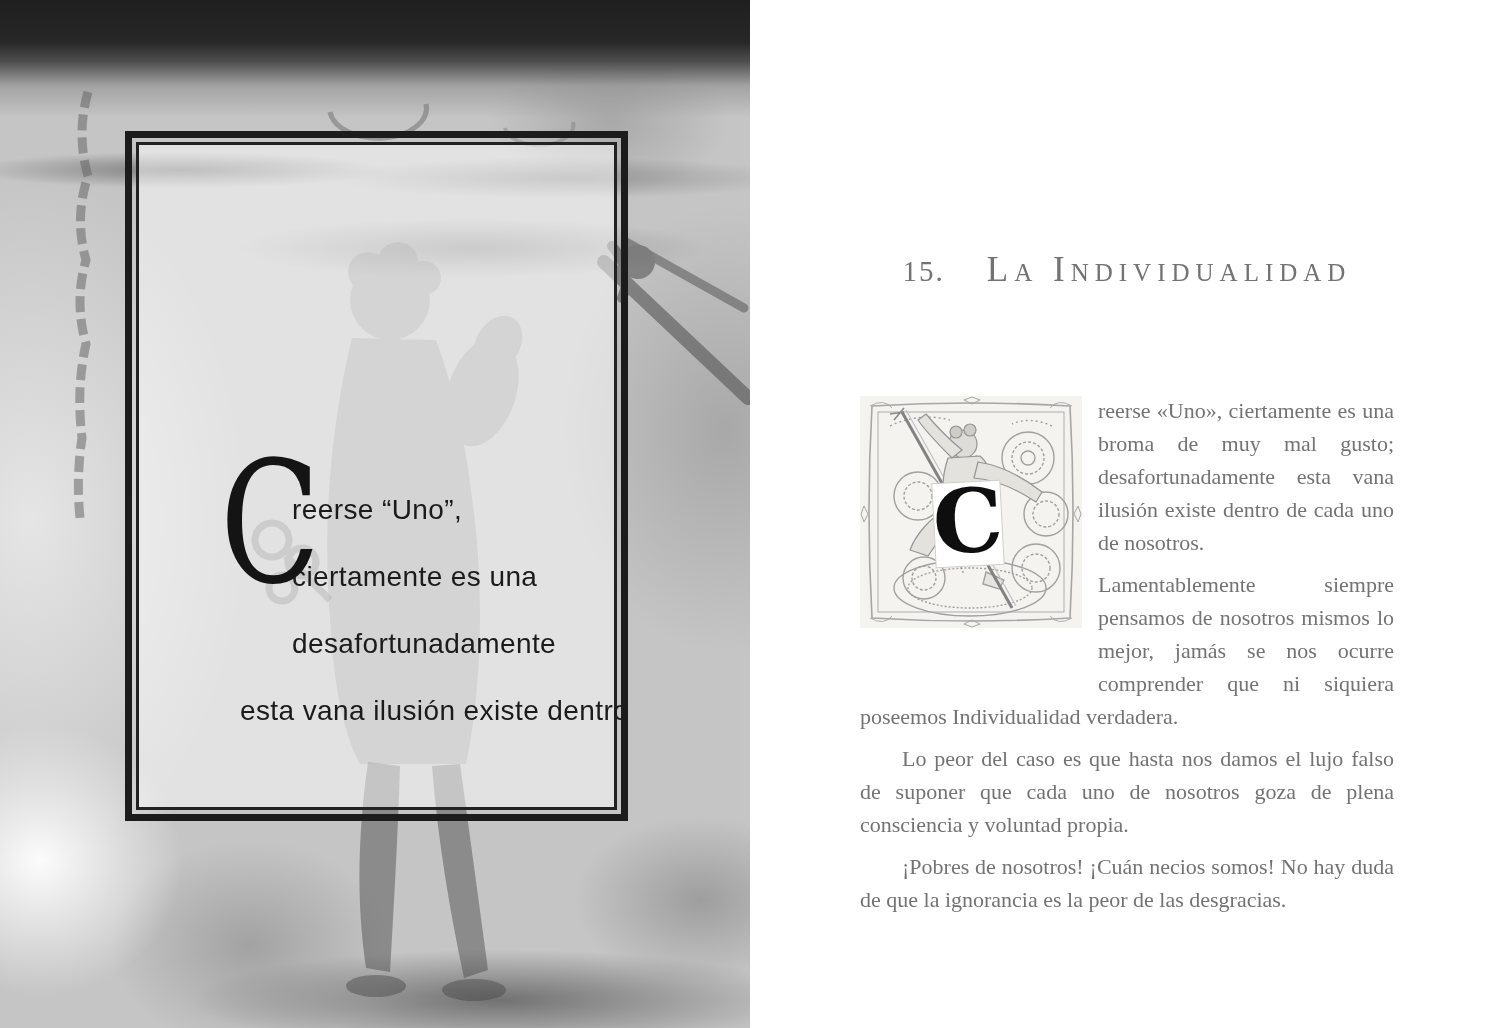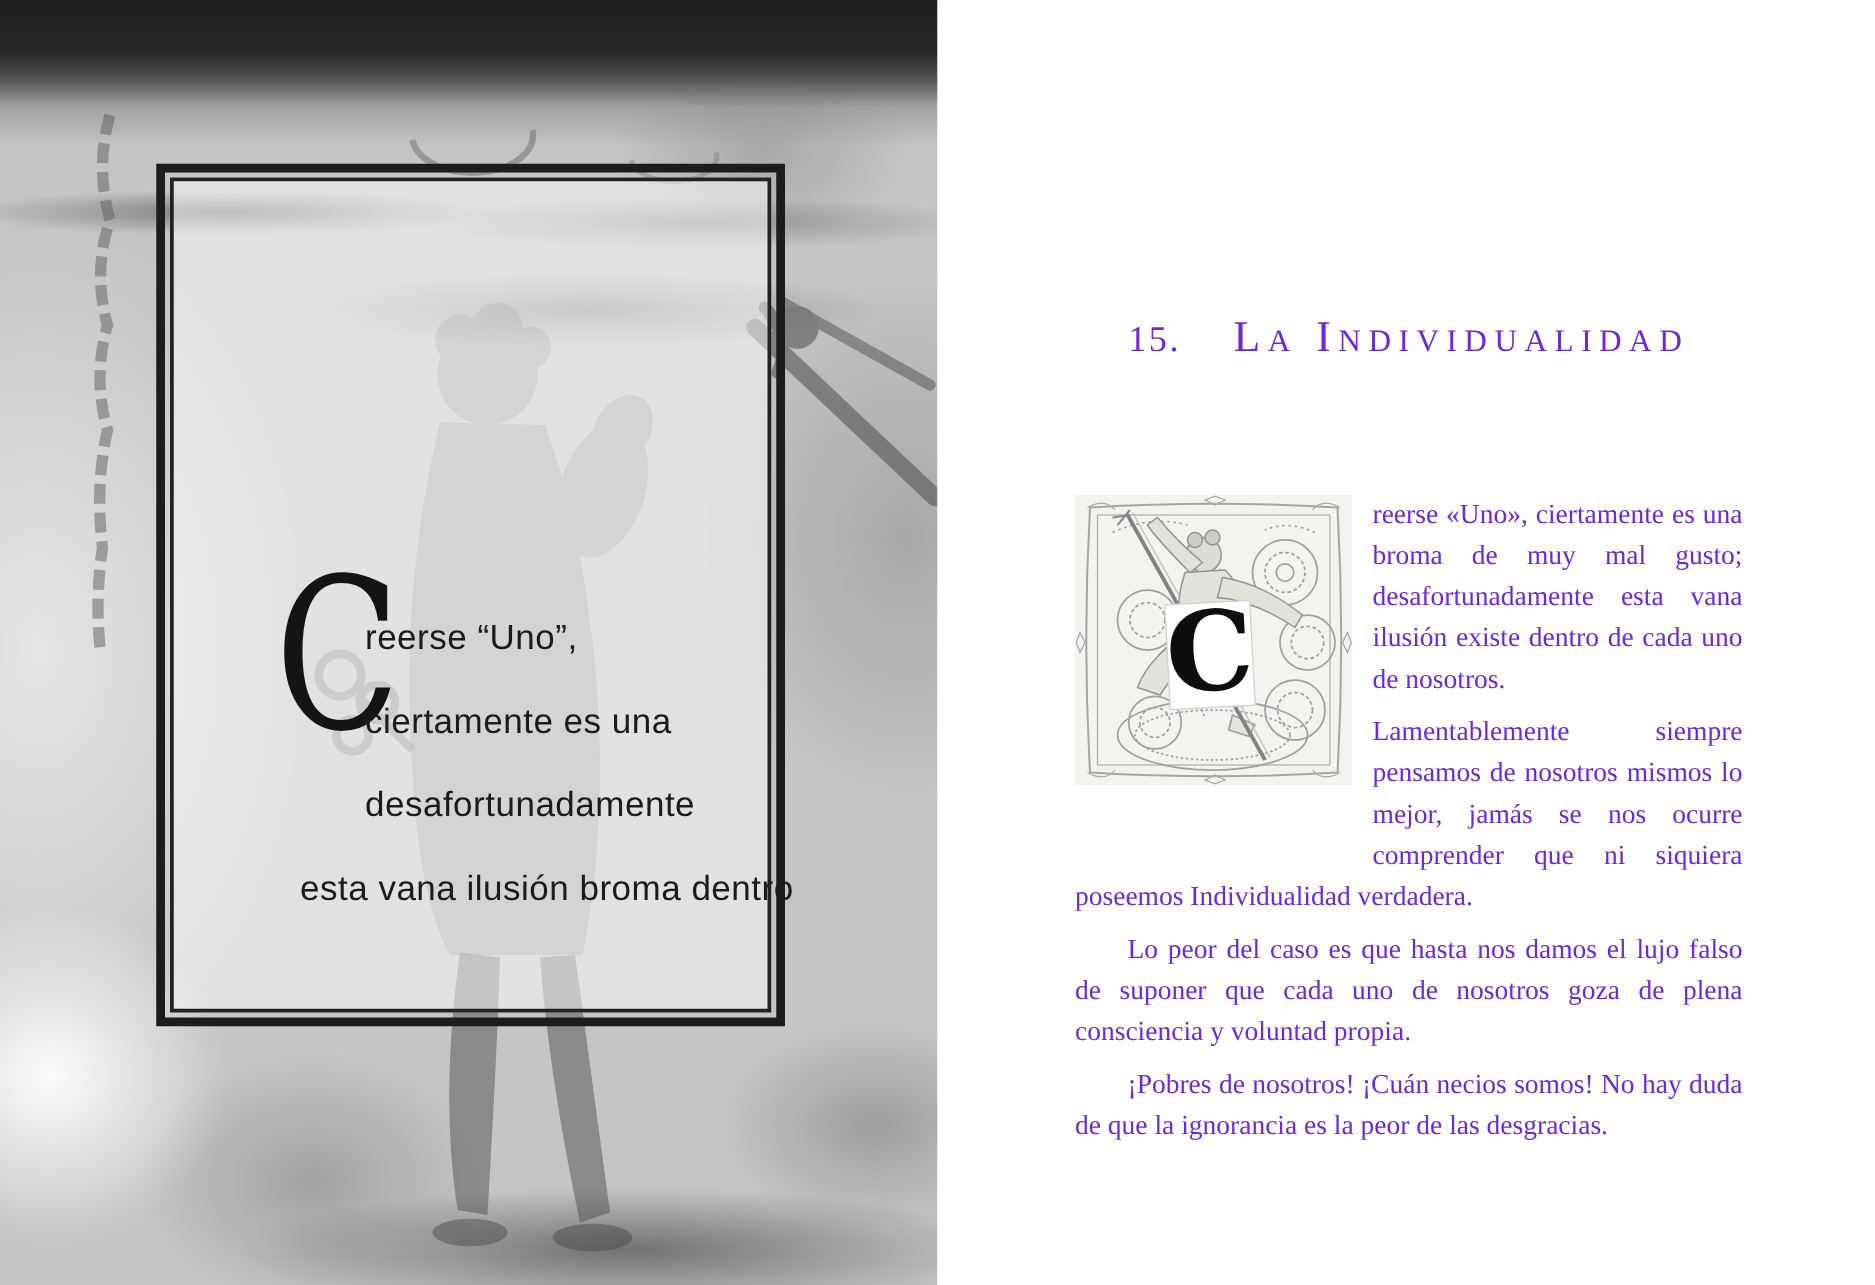--- a/index.html
+++ b/index.html
@@ -37,21 +37,21 @@
     font-family:"Liberation Sans",sans-serif;font-size:28px;line-height:39px;
     letter-spacing:.4px;}
   .quote .dropcap{position:absolute;left:-8px;top:-22px;
     font-family:"DejaVu Serif",serif;font-weight:400;font-size:168px;line-height:1;
     color:#141414;transform:scaleX(.78);transform-origin:left top;}
   .qline{white-space:nowrap;margin-top:28px;}
   .qline.ind{padding-left:64px;}
   .qline.wide{padding-left:12px;}
 
   
-  .page-right{position:absolute;left:750px;top:0;width:750px;height:1028px;background:#fff;color:#6d28d9;}
+  .page-right{position:absolute;left:750px;top:0;width:750px;height:1028px;background:#fff;color:#737373;}
   .chapter-title{position:absolute;left:110px;top:250px;width:534px;margin:0;
     text-align:center;font-weight:400;white-space:nowrap;}
   .ch-num{font-size:29px;letter-spacing:2px;margin-right:42px;}
   .ch-text{font-variant:small-caps;font-size:35px;letter-spacing:6px;}
 
   .body-col{position:absolute;left:110px;top:394px;width:534px;
     font-size:22px;line-height:33px;text-align:justify;hyphens:none;}
   .initial-float{float:left;width:222px;height:232px;margin:2px 16px 63px 0;}
   .body-col p{margin:0 0 9px 0;}
   .body-col p.ind{text-indent:42px;}
@@ -107,21 +107,21 @@
 
     <div class="quote-frame">
       <div class="quote-frame-inner"></div>
     </div>
 
     <div class="quote">
       <span class="dropcap">C</span>
       <div class="qline ind">reerse “Uno”,</div>
       <div class="qline ind">ciertamente es una</div>
       <div class="qline ind">desafortunadamente</div>
-      <div class="qline wide">esta vana ilusión broma dentro</div>
+      <div class="qline wide">esta vana ilusión existe dentro</div>
     </div>
   </div>
 
   <div class="page-right">
 
     <h1 class="chapter-title">
       <span class="ch-num">15.</span><span class="ch-text">La Individualidad</span>
     </h1>
 
     <div class="body-col">

